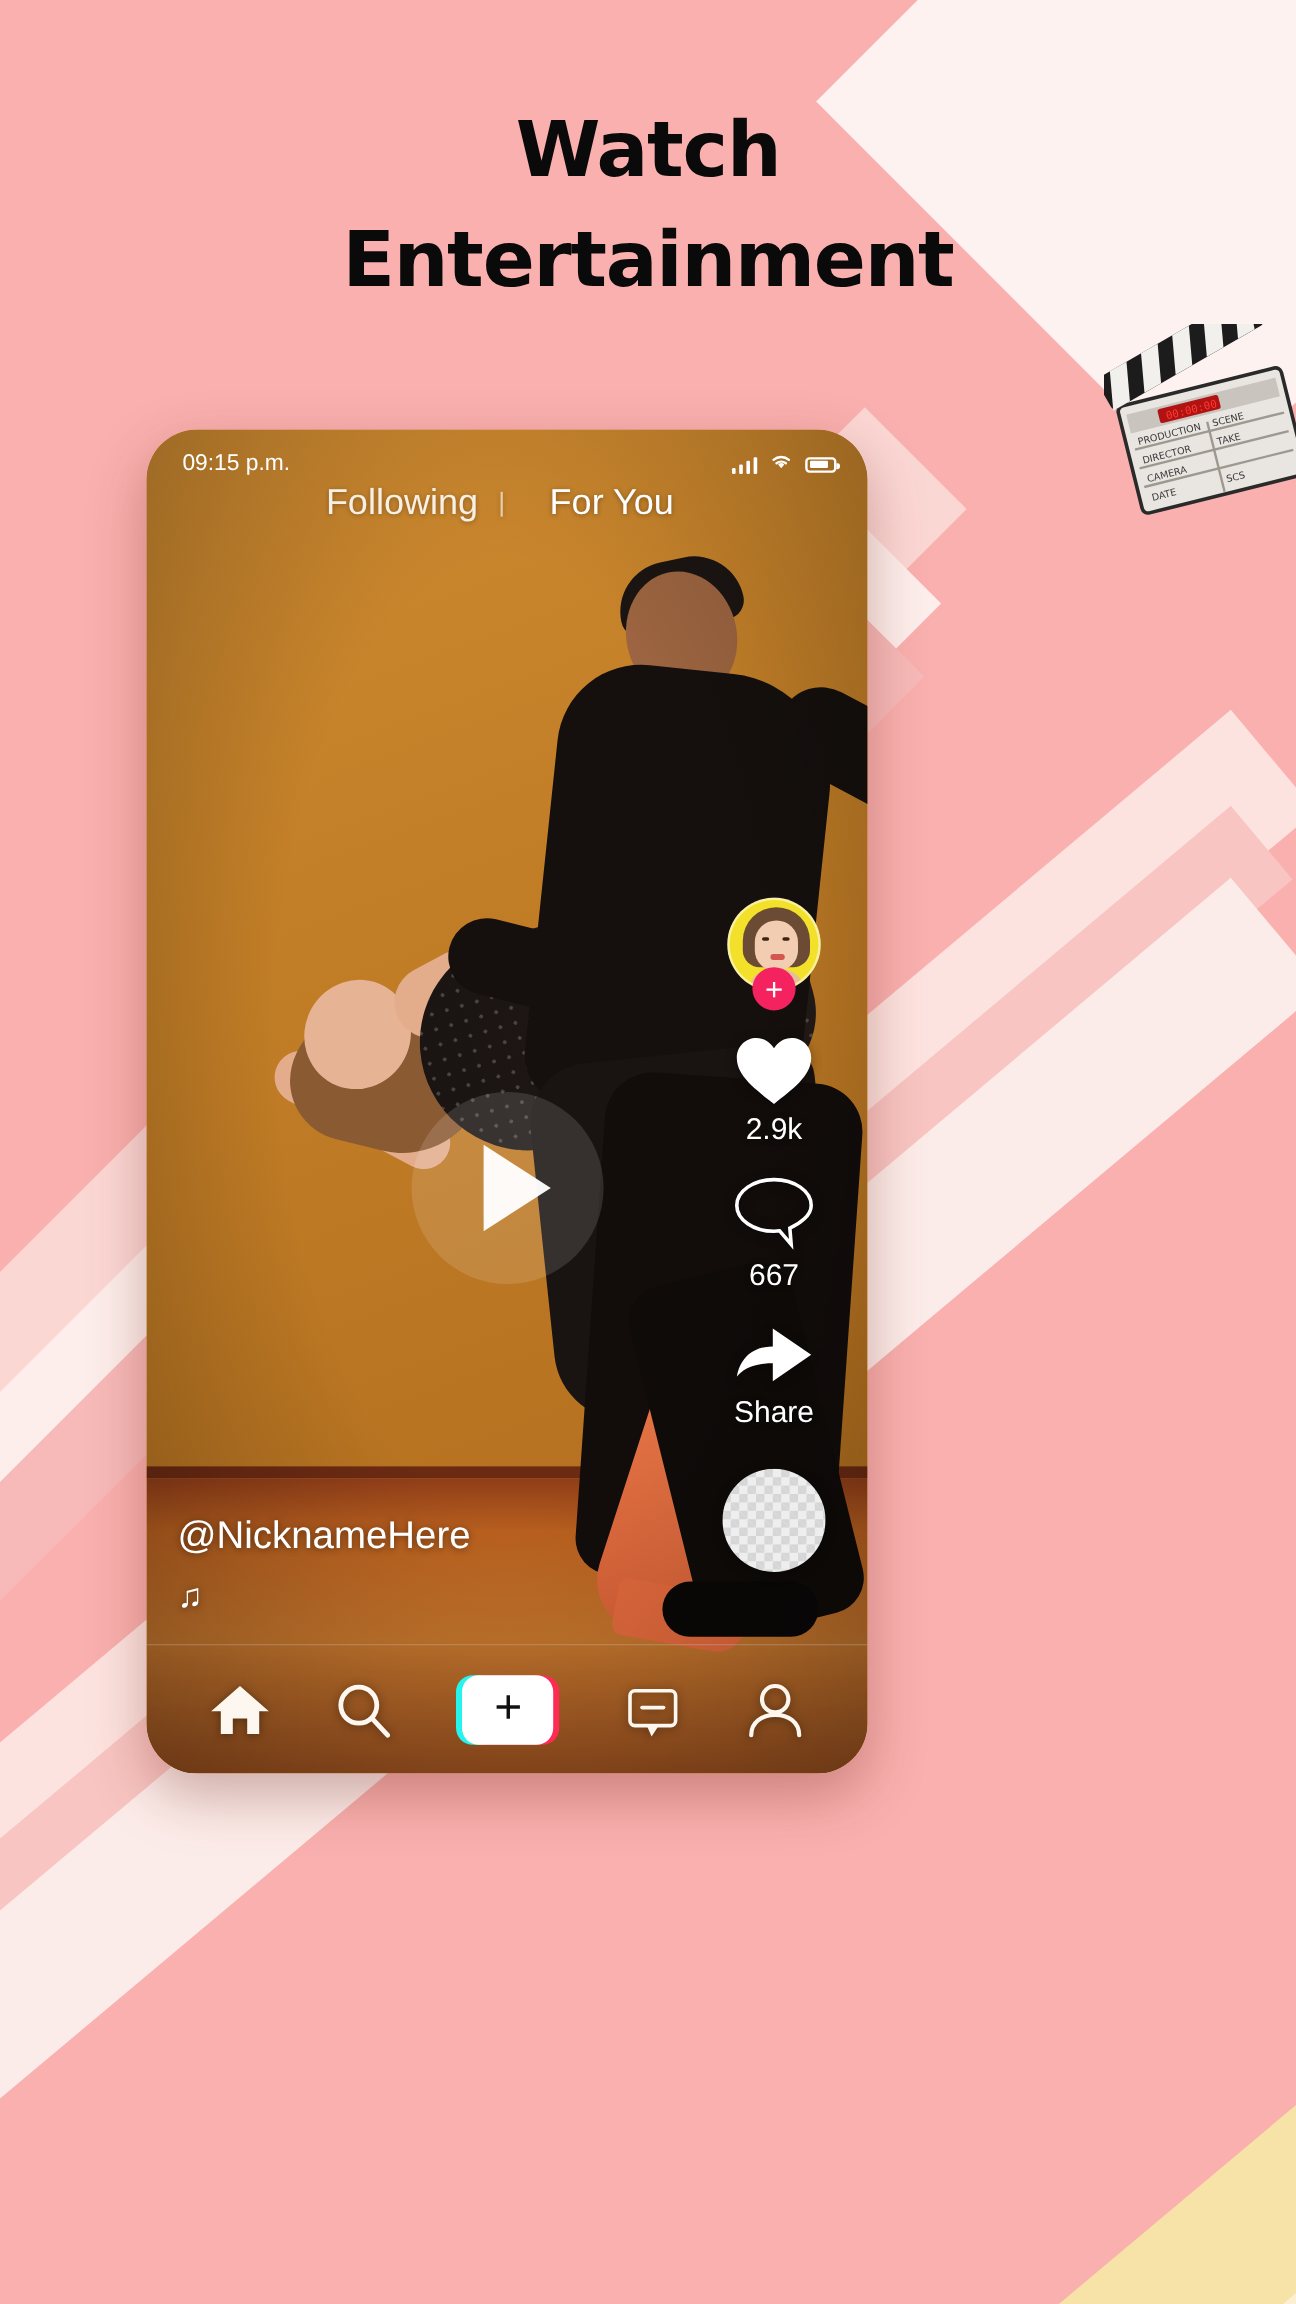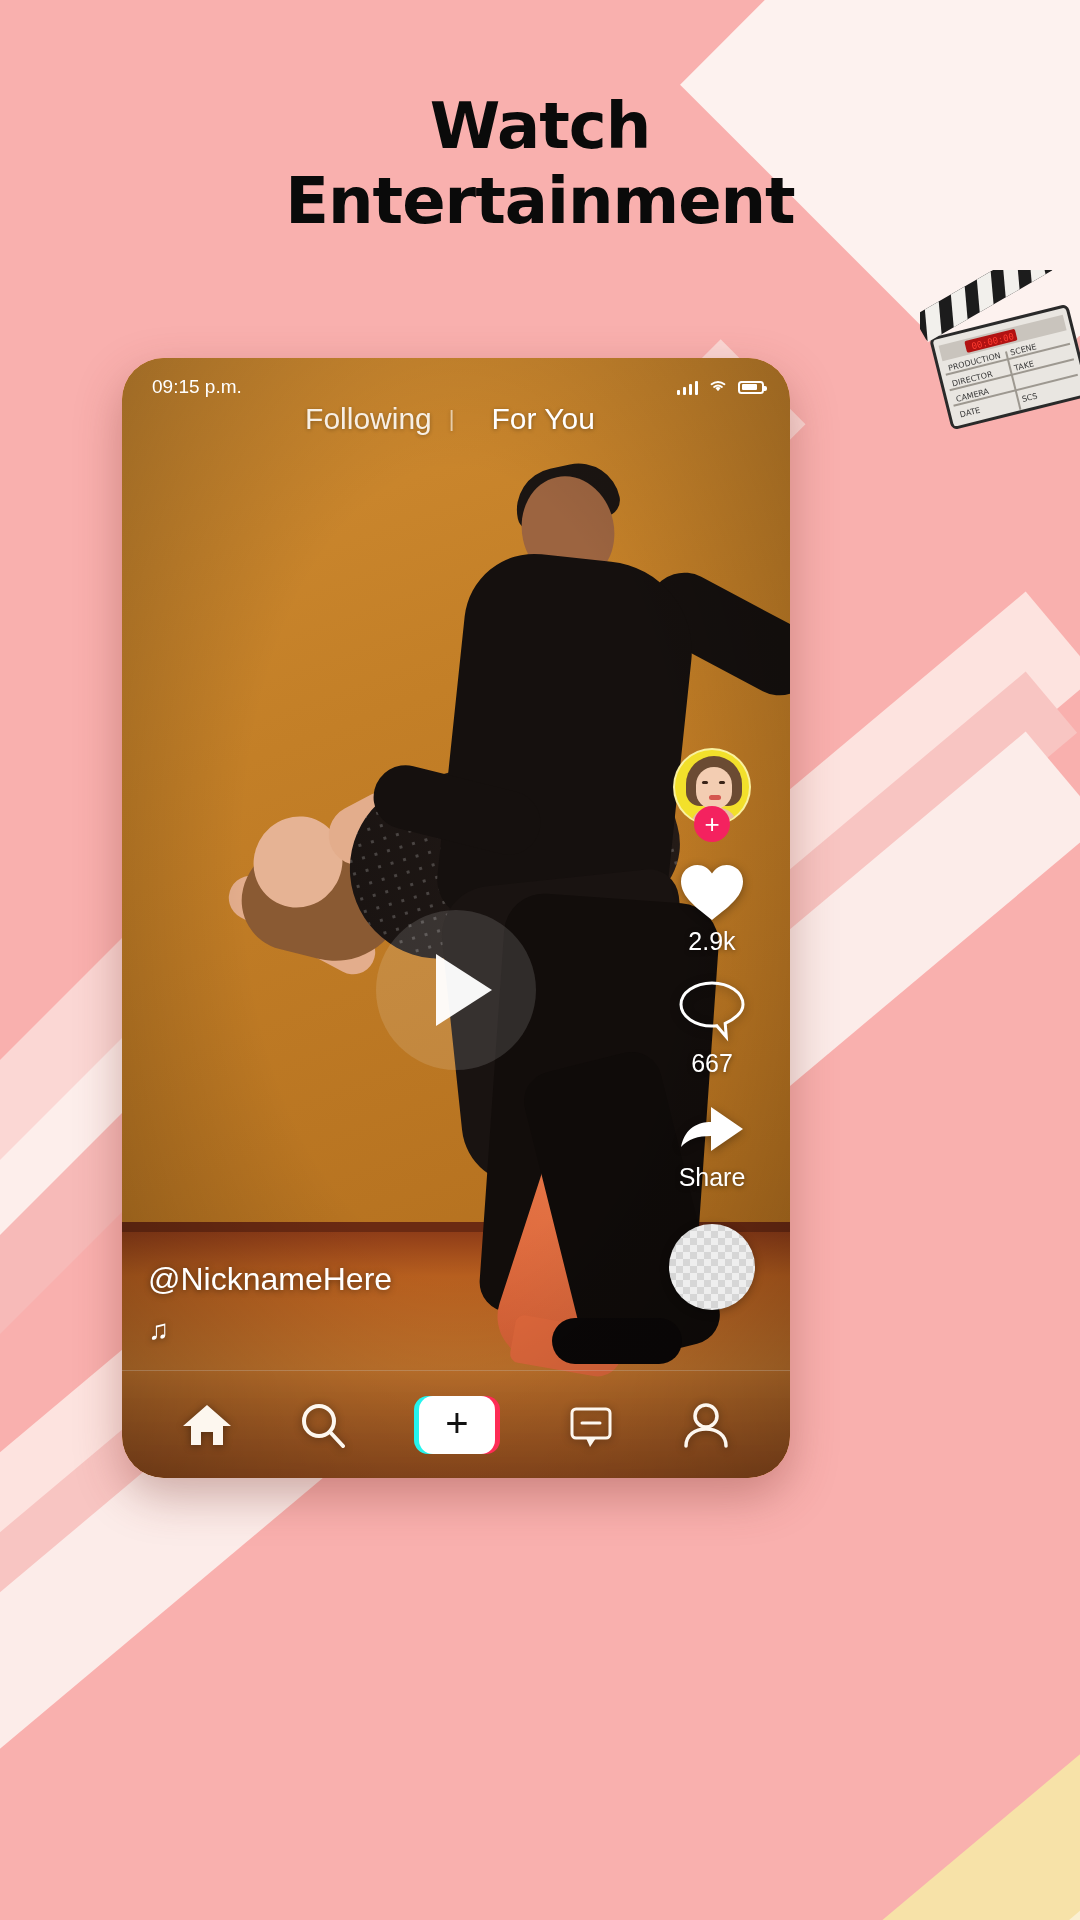--- a/index.html
+++ b/index.html
@@ -63,34 +63,34 @@
     position:absolute; top:95px; left:0; right:0;
     text-align:center;
     color:#0a0a0a;
     font-family:"DejaVu Sans", sans-serif;
     font-weight:bold;
     font-size:64px;
     line-height:0.98;
     letter-spacing:-1px;
     z-index:5;
   }
-  .headline .l2 { display:block; margin-top:12px; }
+  .headline .l2 { display:block; margin-top:28px; }
 
   
   .clapper {
     position:absolute; top:270px; right:-10px;
     width:170px; height:160px;
     z-index:6;
   }
 
   
   .phone {
     position:absolute;
     left:122px; top:358px;
-    width:668px; height:1120px;
+    width:601px; height:1120px;
     border-radius:42px;
     overflow:hidden;
     box-shadow:0 18px 46px rgba(120,50,40,.35);
     z-index:10;
   }
   .screen {
     position:absolute; inset:0;
     border-radius:42px;
     overflow:hidden;
     background:#c07a2a;

